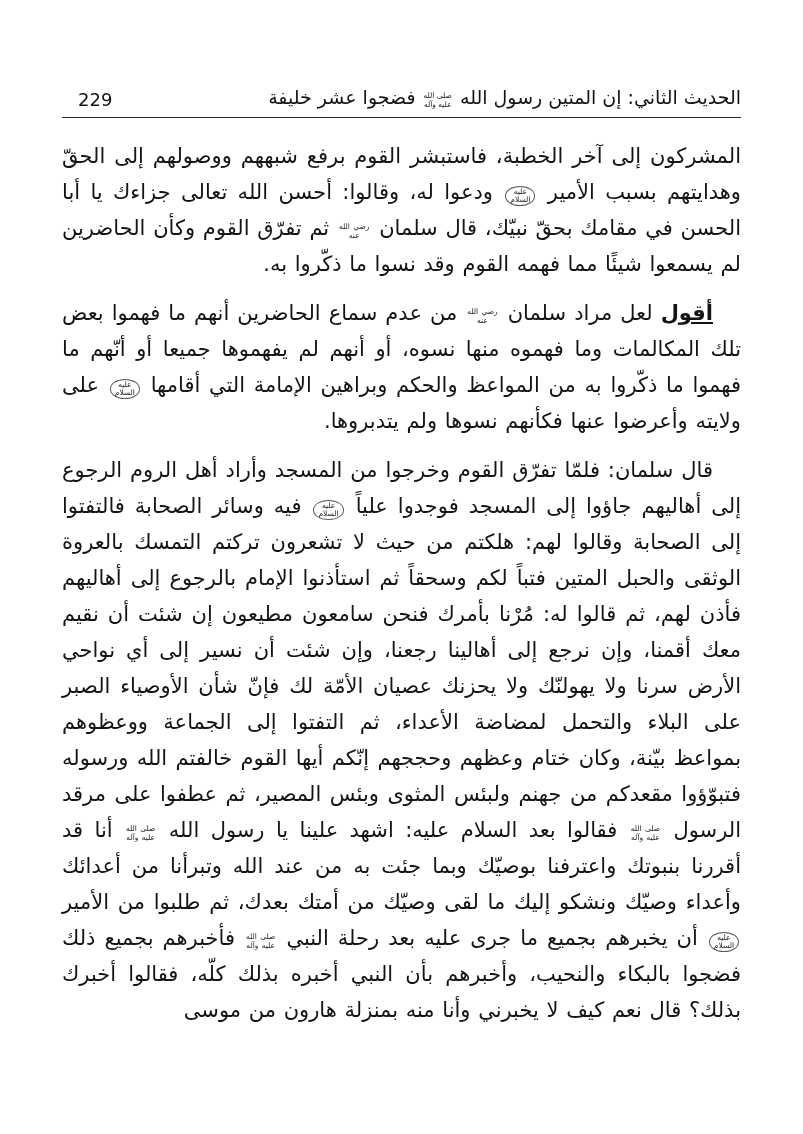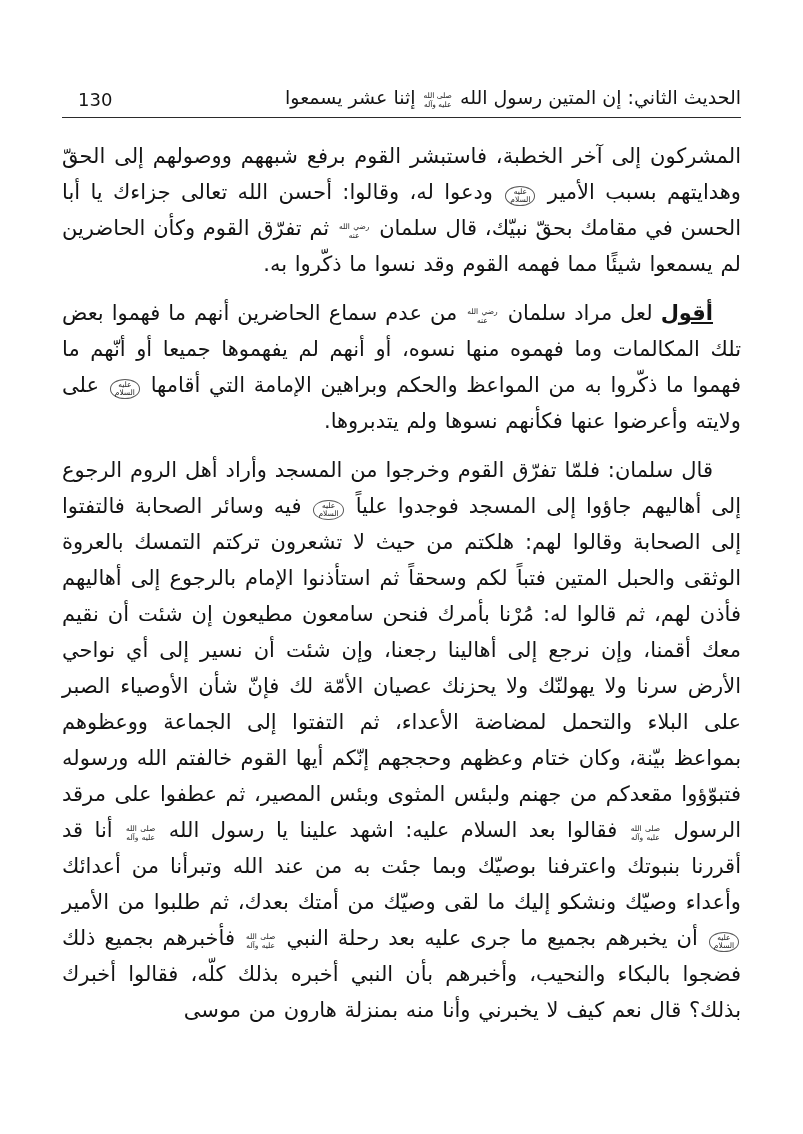--- a/index.html
+++ b/index.html
@@ -74,22 +74,22 @@
     border-radius: 50%;
     padding: 1px 4px;
     line-height: 1.05;
   }
 </style>
 </head>
 <body>
 
 <div class="page">
   <header class="page-header">
-    <div class="chapter-title"><span>الحديث الثاني: إن المتين رسول الله </span><span class="hon"><span class="hl">صلى الله</span><span class="hl">عليه وآله</span></span><span> إثنا عشر يسمعوا</span></div>
-    <div class="page-number">130</div>
+    <div class="chapter-title"><span>الحديث الثاني: إن المتين رسول الله </span><span class="hon"><span class="hl">صلى الله</span><span class="hl">عليه وآله</span></span><span> فضجوا عشر خليفة</span></div>
+    <div class="page-number">229</div>
   </header>
 
   <hr class="header-rule">
 
   <main class="body-text">
       <p class="para"><span>المشركون إلى آخر الخطبة، فاستبشر القوم برفع شبههم ووصولهم إلى الحقّ وهدايتهم بسبب الأمير </span><span class="hon cartouche"><span class="hl">عليه</span><span class="hl">السلام</span></span><span> ودعوا له، وقالوا: أحسن الله تعالى جزاءك يا أبا الحسن في مقامك بحقّ نبيّك، قال سلمان </span><span class="hon"><span class="hl">رضي الله</span><span class="hl">عنه</span></span><span> ثم تفرّق القوم وكأن الحاضرين لم يسمعوا شيئًا مما فهمه القوم وقد نسوا ما ذكّروا به.</span></p>
       <p class="para indent"><b>أقول</b><span> لعل مراد سلمان </span><span class="hon"><span class="hl">رضي الله</span><span class="hl">عنه</span></span><span> من عدم سماع الحاضرين أنهم ما فهموا بعض تلك المكالمات وما فهموه منها نسوه، أو أنهم لم يفهموها جميعا أو أنّهم ما فهموا ما ذكّروا به من المواعظ والحكم وبراهين الإمامة التي أقامها </span><span class="hon cartouche"><span class="hl">عليه</span><span class="hl">السلام</span></span><span> على ولايته وأعرضوا عنها فكأنهم نسوها ولم يتدبروها.</span></p>
       <p class="para indent"><span>قال سلمان: فلمّا تفرّق القوم وخرجوا من المسجد وأراد أهل الروم الرجوع إلى أهاليهم جاؤوا إلى المسجد فوجدوا علياً </span><span class="hon cartouche"><span class="hl">عليه</span><span class="hl">السلام</span></span><span> فيه وسائر الصحابة فالتفتوا إلى الصحابة وقالوا لهم: هلكتم من حيث لا تشعرون تركتم التمسك بالعروة الوثقى والحبل المتين فتباً لكم وسحقاً ثم استأذنوا الإمام بالرجوع إلى أهاليهم فأذن لهم، ثم قالوا له: مُرْنا بأمرك فنحن سامعون مطيعون إن شئت أن نقيم معك أقمنا، وإن نرجع إلى أهالينا رجعنا، وإن شئت أن نسير إلى أي نواحي الأرض سرنا ولا يهولنّك ولا يحزنك عصيان الأمّة لك فإنّ شأن الأوصياء الصبر على البلاء والتحمل لمضاضة الأعداء، ثم التفتوا إلى الجماعة ووعظوهم بمواعظ بيّنة، وكان ختام وعظهم وحججهم إنّكم أيها القوم خالفتم الله ورسوله فتبوّؤوا مقعدكم من جهنم ولبئس المثوى وبئس المصير، ثم عطفوا على مرقد الرسول </span><span class="hon"><span class="hl">صلى الله</span><span class="hl">عليه وآله</span></span><span> فقالوا بعد السلام عليه: اشهد علينا يا رسول الله </span><span class="hon"><span class="hl">صلى الله</span><span class="hl">عليه وآله</span></span><span> أنا قد أقررنا بنبوتك واعترفنا بوصيّك وبما جئت به من عند الله وتبرأنا من أعدائك وأعداء وصيّك ونشكو إليك ما لقى وصيّك من أمتك بعدك، ثم طلبوا من الأمير </span><span class="hon cartouche"><span class="hl">عليه</span><span class="hl">السلام</span></span><span> أن يخبرهم بجميع ما جرى عليه بعد رحلة النبي </span><span class="hon"><span class="hl">صلى الله</span><span class="hl">عليه وآله</span></span><span> فأخبرهم بجميع ذلك فضجوا بالبكاء والنحيب، وأخبرهم بأن النبي أخبره بذلك كلّه، فقالوا أخبرك بذلك؟ قال نعم كيف لا يخبرني وأنا منه بمنزلة هارون من موسى</span></p>
     </main>
 </div>

